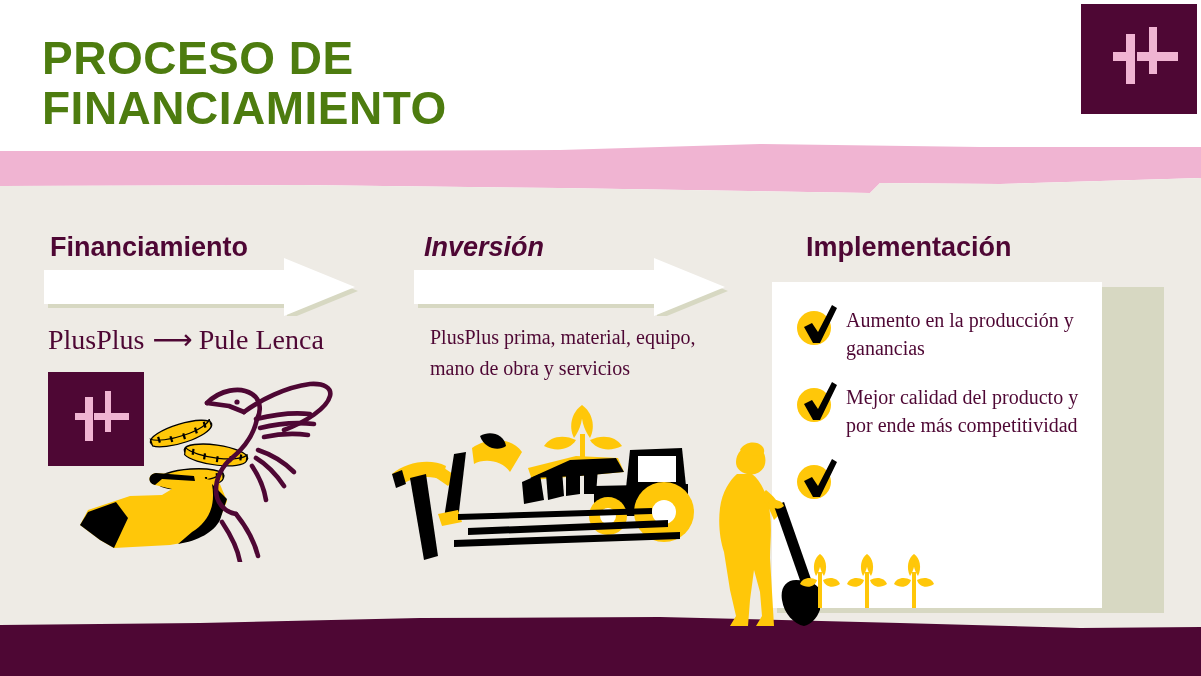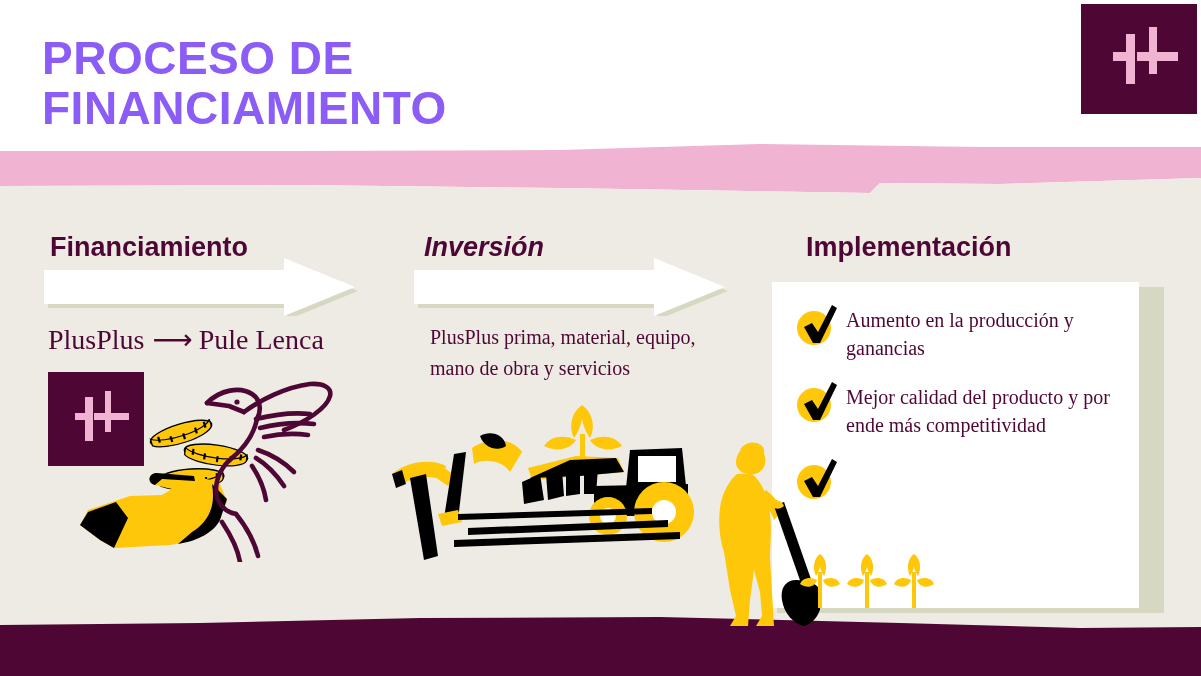--- a/index.html
+++ b/index.html
@@ -17,21 +17,21 @@
     overflow:hidden;
   }
 
   
   .band-svg { position:absolute; left:0; pointer-events:none; }
   #body-bg   { top:0; left:0; width:1201px; height:676px; z-index:1; }
 
   
   #header-title {
     position:absolute; left:42px; top:33px; z-index:6;
-    color:#8b5cf6;
+    color:#4d7c0f;
     font-size:46px; font-weight:bold;
     line-height:50px; letter-spacing:0.5px;
   }
   #header-title .ln { display:block; }
 
   #brand-logo-header {
     position:absolute; left:1081px; top:4px; width:116px; height:110px;
     background:#4e0734; z-index:6;
   }
 
@@ -70,21 +70,21 @@
     color:#4e0734; font-size:20px; line-height:31px;
     font-family:"Liberation Serif", serif;
   }
 
   
   #card-shadow {
     position:absolute; left:777px; top:287px; width:387px; height:326px;
     background:#d7d8c2; z-index:4;
   }
   #benefits-card {
-    position:absolute; left:772px; top:282px; width:367px; height:326px;
+    position:absolute; left:772px; top:282px; width:330px; height:326px;
     background:#ffffff; z-index:5;
     padding:22px 18px 4px 22px;
   }
   .benefit-row { display:flex; align-items:flex-start; margin-bottom:19px; }
   .check-icon { flex:0 0 46px; height:46px; position:relative; margin-right:6px; margin-top:-2px; }
   .benefit-text {
     color:#4e0734; font-size:20px; line-height:28px;
     font-family:"Liberation Serif", serif; padding-top:2px;
   }
 

